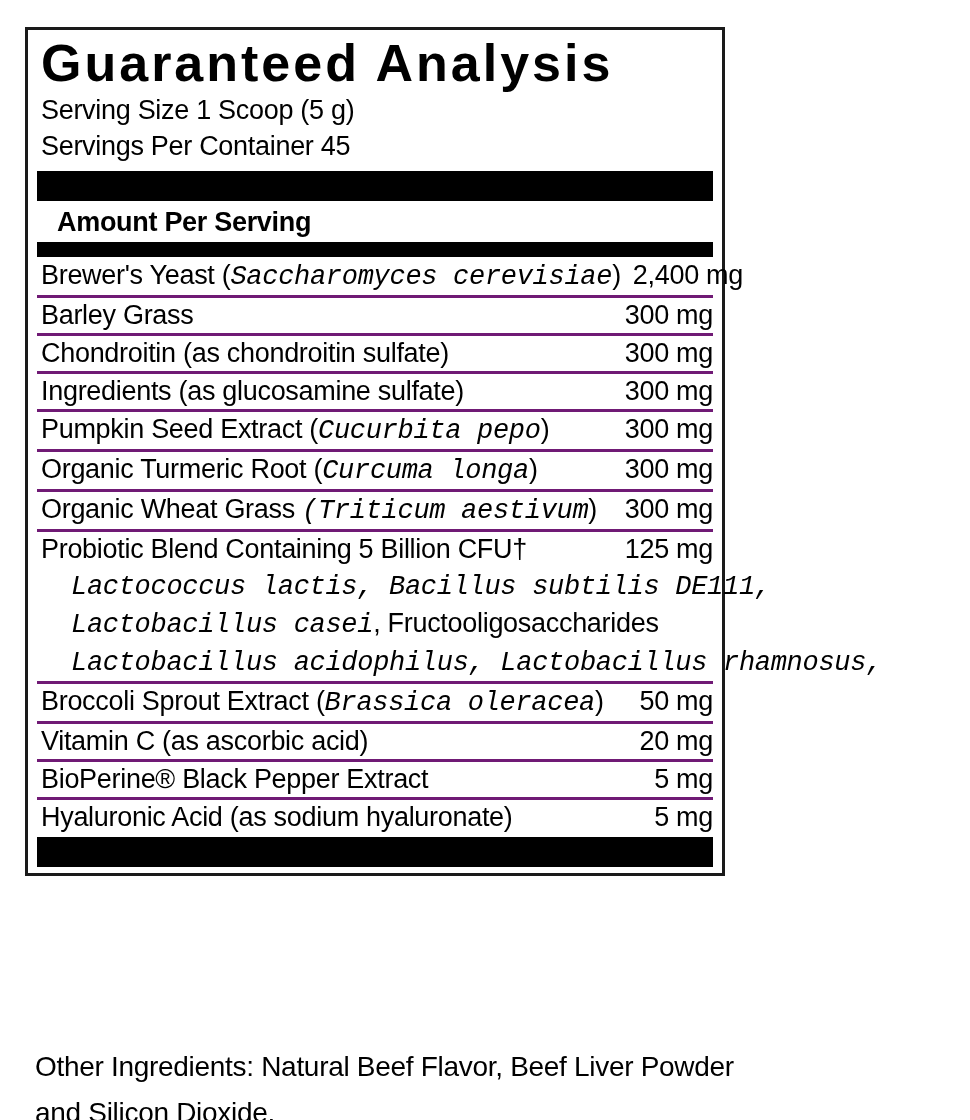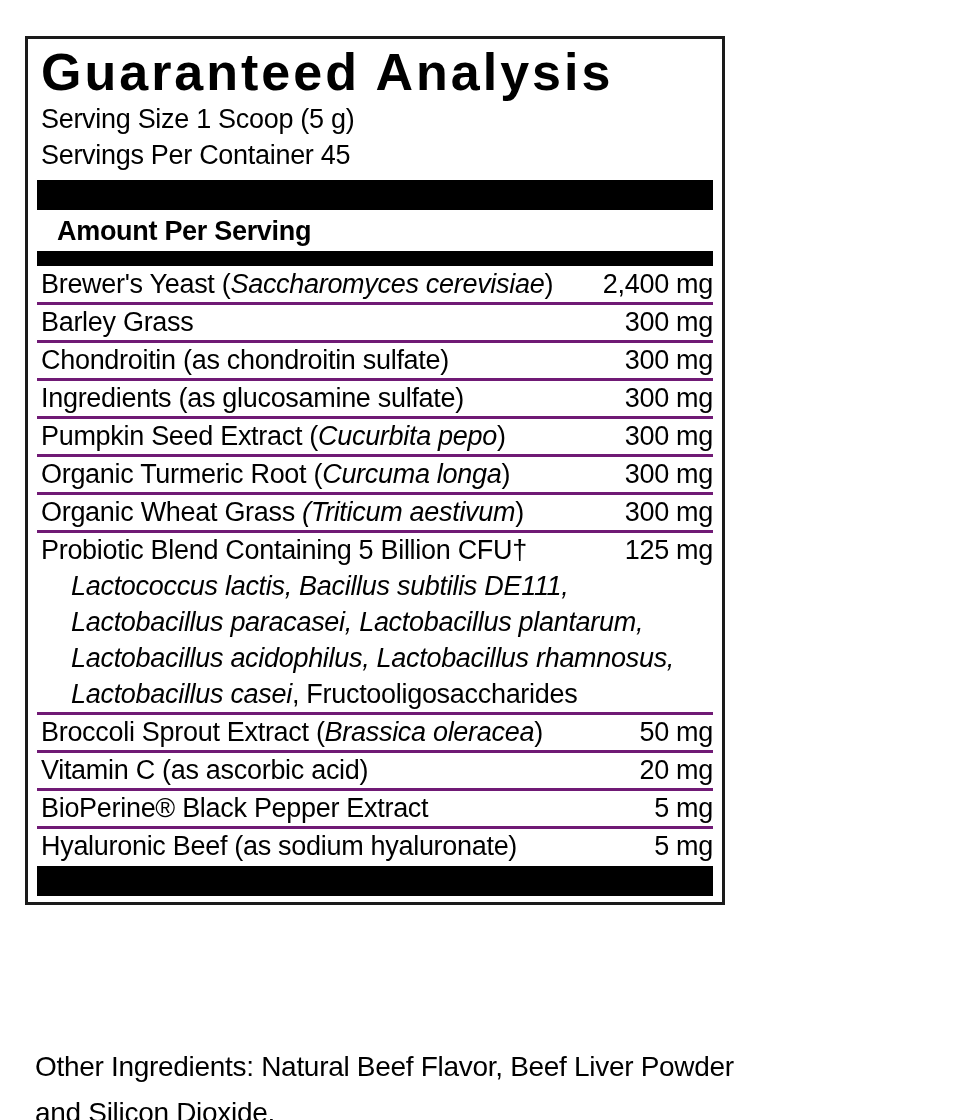--- a/index.html
+++ b/index.html
@@ -3,21 +3,21 @@
 <meta charset="utf-8">
 <style>
   html,body{margin:0;padding:0;}
   body{
     width:970px;height:1120px;overflow:hidden;position:relative;
     background:#ffffff;color:#000;
     font-family:"Liberation Sans", sans-serif;
     -webkit-font-smoothing:antialiased;
   }
   .panel{
-    position:absolute;left:25px;top:36px;width:676px;
+    position:absolute;left:25px;top:27px;width:676px;
     border:3px solid #1a1a1a;background:#fff;
     padding:4px 9px 6px 9px;
   }
   .panel-title{
     font-size:52px;font-weight:bold;letter-spacing:3px;
     line-height:58px;margin:0;padding-left:4px;
     white-space:nowrap;
   }
   .serving-line{
     font-size:27px;line-height:36px;letter-spacing:-0.3px;
@@ -41,21 +41,21 @@
   .row-amount{white-space:nowrap;padding-left:12px;}
   .row-sub{
     font-size:27px;line-height:36px;letter-spacing:-0.3px;
     padding-left:34px;white-space:nowrap;
   }
   .bar-thick-bottom{height:30px;margin-top:2px;}
   .footer-text{
     position:absolute;left:35px;top:1016px;width:700px;
     font-size:28px;line-height:46px;letter-spacing:-0.3px;
   }
-  i{font-style:italic;}
+  i{font-style:italic;font-family:Liberation Mono, monospace;}
 </style>
 </head>
 <body>
 
 <div class="panel">
   <h1 class="panel-title">Guaranteed Analysis</h1>
   <div class="serving-line">Serving Size 1 Scoop (5 g)</div>
   <div class="serving-line">Servings Per Container 45</div>
   <div class="bar bar-thick-top"></div>
   <div class="amount-header">Amount Per Serving</div>
@@ -102,23 +102,22 @@
           <span class="row-name"><span>Organic Wheat Grass </span><i>(Triticum aestivum</i><span>)</span></span>
           <span class="row-amount">300 mg</span>
         </div>
       </div>
       <div class="row">
         <div class="row-line">
           <span class="row-name"><span>Probiotic Blend Containing 5 Billion CFU†</span></span>
           <span class="row-amount">125 mg</span>
         </div>
         <div class="row-sub"><i>Lactococcus lactis, Bacillus subtilis DE111,</i></div>
-        <div class="row-sub"><i>Lactobacillus paracasei, Lactobacillus plantarum,</i></div>
+        <div class="row-sub"><i>Lactobacillus casei</i><span>, Fructooligosaccharides</span></div>
         <div class="row-sub"><i>Lactobacillus acidophilus, Lactobacillus rhamnosus,</i></div>
-        <div class="row-sub"><i>Lactobacillus casei</i><span>, Fructooligosaccharides</span></div>
       </div>
       <div class="row">
         <div class="row-line">
           <span class="row-name"><span>Broccoli Sprout Extract (</span><i>Brassica oleracea</i><span>)</span></span>
           <span class="row-amount">50 mg</span>
         </div>
       </div>
       <div class="row">
         <div class="row-line">
           <span class="row-name"><span>Vitamin C (as ascorbic acid)</span></span>
@@ -126,21 +125,21 @@
         </div>
       </div>
       <div class="row">
         <div class="row-line">
           <span class="row-name"><span>BioPerine® Black Pepper Extract</span></span>
           <span class="row-amount">5 mg</span>
         </div>
       </div>
       <div class="row">
         <div class="row-line">
-          <span class="row-name"><span>Hyaluronic Beef (as sodium hyaluronate)</span></span>
+          <span class="row-name"><span>Hyaluronic Acid (as sodium hyaluronate)</span></span>
           <span class="row-amount">5 mg</span>
         </div>
       </div>
     </div>
   <div class="bar bar-thick-bottom"></div>
 </div>
 
 <p class="footer-text">Other Ingredients: Natural Beef Flavor, Beef Liver Powder and Silicon Dioxide.</p>
 
 </body></html>

